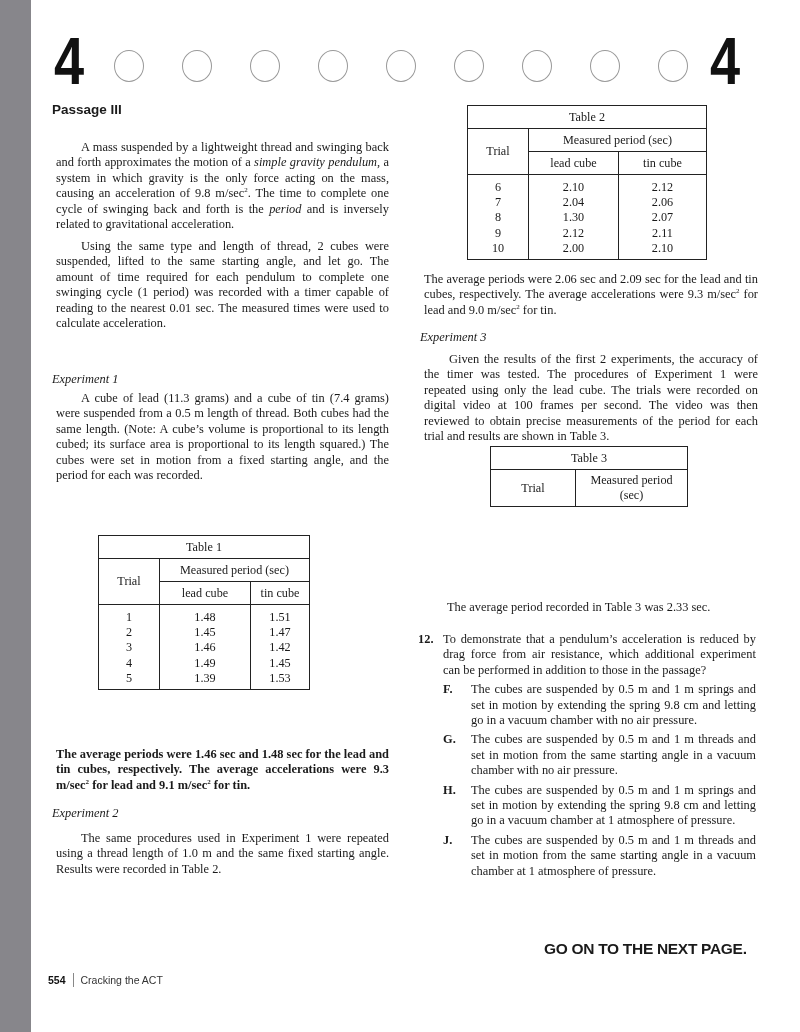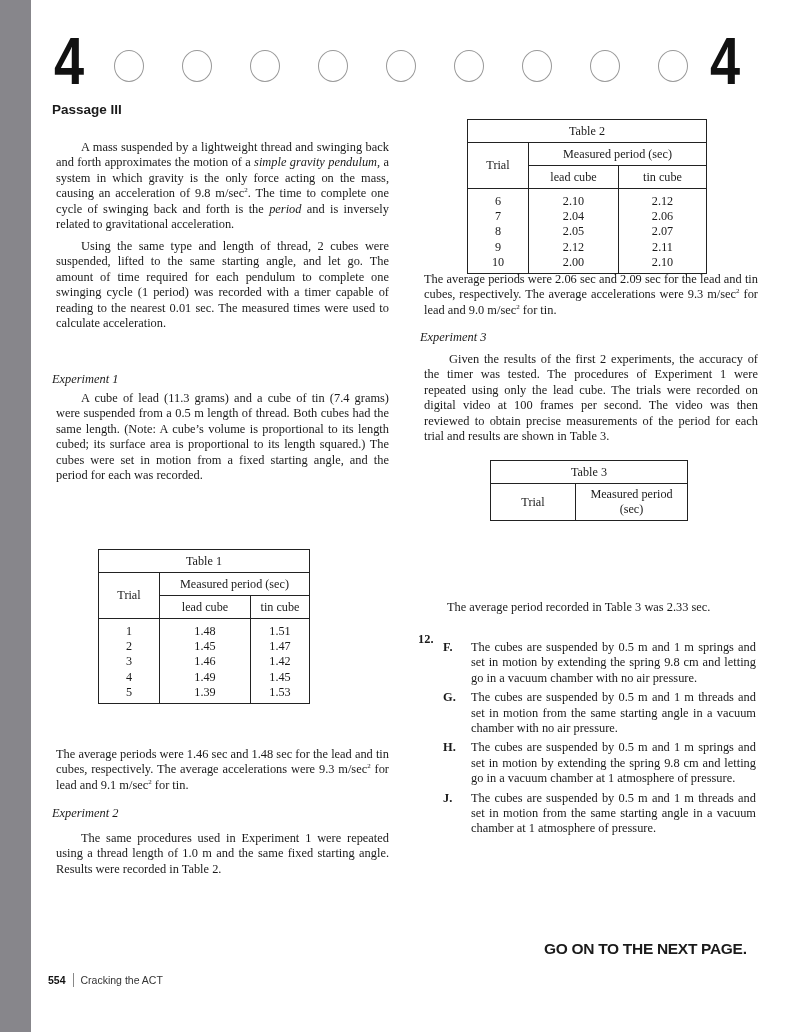--- a/index.html
+++ b/index.html
@@ -27,21 +27,21 @@
   }
   .para {
     position: absolute; font-size: 12.4px; line-height: 15.4px; text-align: justify;
     margin: 4px;
   }
   .para.indent { text-indent: 25px; }
   .exp-label { position: absolute; font-style: italic; font-size: 12.4px; }
   sup { font-size: 7px; line-height: 0; vertical-align: 5px; }
   i { font-style: italic; }
 
-  table.data { position: absolute; border-collapse: collapse; font-size: 12.2px; margin-top: 14px; }
+  table.data { position: absolute; border-collapse: collapse; font-size: 12.2px; }
   table.data td, table.data th { border: 1px solid #222; text-align: center; font-weight: normal; padding: 0; }
   table.data .title-row td { height: 22px; }
   table.data .hdr td { height: 22px; }
   table.data .body td { border-top: 1px solid #222; border-bottom: 1px solid #222; line-height: 15.2px; padding: 5px 0 3px; vertical-align: top; }
   .line { display: block; }
 
   .question { position: absolute; left: 418px; top: 632px; width: 338px; font-size: 12.4px; line-height: 15.4px; }
   .q-num { position: absolute; left: 0; top: 0; font-weight: bold; }
   .q-text { margin-left: 25px; text-align: justify; }
   .option { position: relative; margin-left: 25px; margin-top: 4px; }
@@ -117,21 +117,21 @@
       <span class="line">1.51</span>
           <span class="line">1.47</span>
           <span class="line">1.42</span>
           <span class="line">1.45</span>
           <span class="line">1.53</span>
     </td>
   </tr>
 </tbody>
   </table>
 
-<p class="para" style="left:52px; top:743px; width:333px;"><span>The average periods were 1.46 sec and 1.48 sec for the lead and tin cubes, respectively. The average accelerations were 9.3 m/sec</span><sup>2</sup><span> for lead and 9.1 m/sec</span><sup>2</sup><span> for tin.</span></p>
+<p class="para" style="left:52px; top:743px; width:333px;font-weight:bold;"><span>The average periods were 1.46 sec and 1.48 sec for the lead and tin cubes, respectively. The average accelerations were 9.3 m/sec</span><sup>2</sup><span> for lead and 9.1 m/sec</span><sup>2</sup><span> for tin.</span></p>
 
 <div class="exp-label" style="left:52px; top:806px;">Experiment 2</div>
 <p class="para indent" style="left:52px; top:827px; width:333px;">The same procedures used in Experiment 1 were repeated using a thread length of 1.0 m and the same fixed starting angle. Results were recorded in Table 2.</p>
 
 <table class="data" style="left:467px; top:105px; width:240px;">
   <tbody>
       <tr class="title-row">
         <td colspan="3">Table 2</td>
       </tr>
   <tr class="hdr">
@@ -146,21 +146,21 @@
     <td>
       <span class="line">6</span>
           <span class="line">7</span>
           <span class="line">8</span>
           <span class="line">9</span>
           <span class="line">10</span>
     </td>
     <td>
       <span class="line">2.10</span>
           <span class="line">2.04</span>
-          <span class="line">2.05</span>
+          <span class="line">1.30</span>
           <span class="line">2.12</span>
           <span class="line">2.00</span>
     </td>
     <td>
       <span class="line">2.12</span>
           <span class="line">2.06</span>
           <span class="line">2.07</span>
           <span class="line">2.11</span>
           <span class="line">2.10</span>
     </td>
@@ -185,20 +185,21 @@
           <span class="line">(sec)</span>
     </td>
   </tr>
 </tbody>
   </table>
 
 <p class="para" style="left:443px; top:596px; width:320px;">The average period recorded in Table 3 was 2.33 sec.</p>
 
 <div class="question">
   <span class="q-num">12.</span>
+  <div class="q-text">To demonstrate that a pendulum’s acceleration is reduced by drag force from air resistance, which additional experiment can be performed in addition to those in the passage?</div>
   <div class="option">
     <span class="opt-letter">F.</span>
     <div class="opt-text">The cubes are suspended by 0.5 m and 1 m springs and set in motion by extending the spring 9.8 cm and letting go in a vacuum chamber with no air pressure.</div>
   </div>
   <div class="option">
     <span class="opt-letter">G.</span>
     <div class="opt-text">The cubes are suspended by 0.5 m and 1 m threads and set in motion from the same starting angle in a vacuum chamber with no air pressure.</div>
   </div>
   <div class="option">
     <span class="opt-letter">H.</span>

